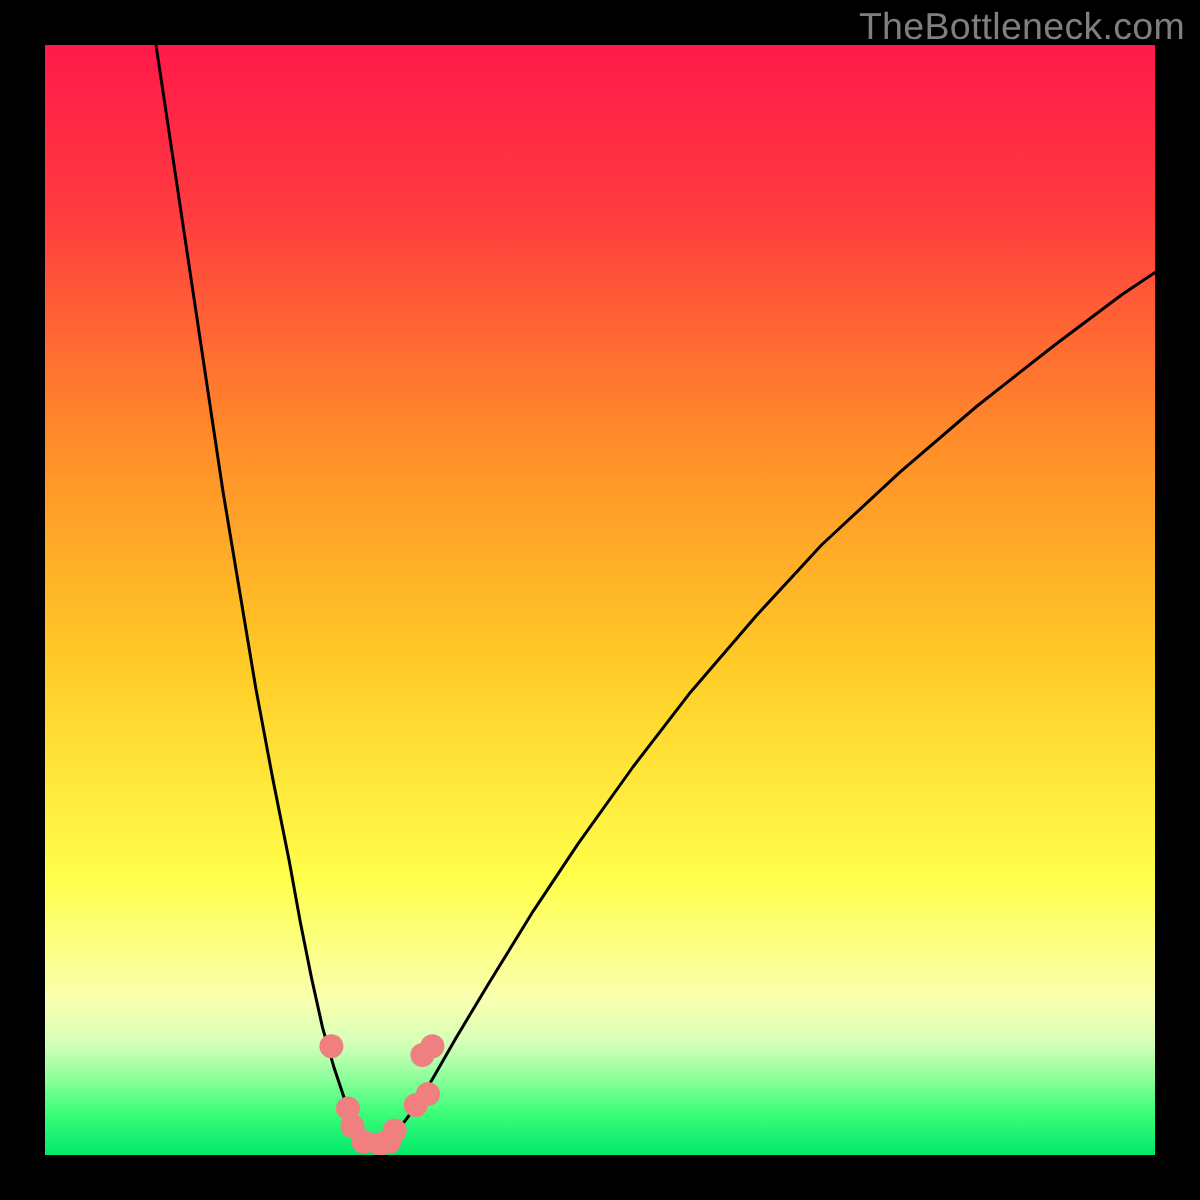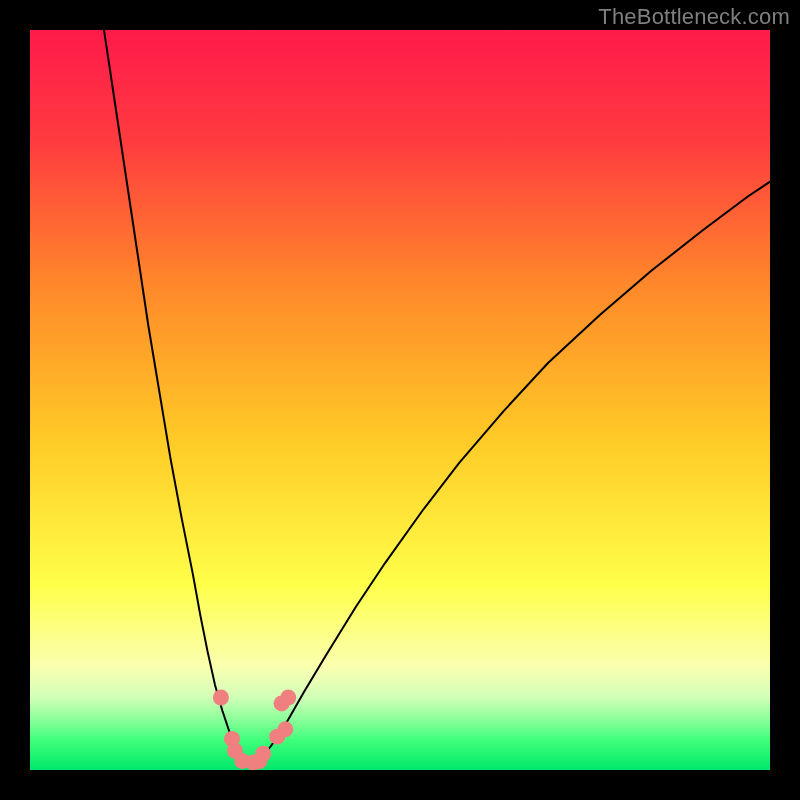--- a/index.html
+++ b/index.html
@@ -22,21 +22,21 @@
     position: absolute;
     top: 30px;
     left: 30px;
     width: 740px;
     height: 740px;
   }
   .watermark {
     position: absolute;
     top: 4px;
     right: 10px;
-    font-size: 22px;
+    font-size: 25px;
     color: #7f7f7f;
     font-weight: 500;
     letter-spacing: 0.2px;
   }
   svg { display: block; }
 </style>
 </head>
 <body>
 
 <div class="frame">

